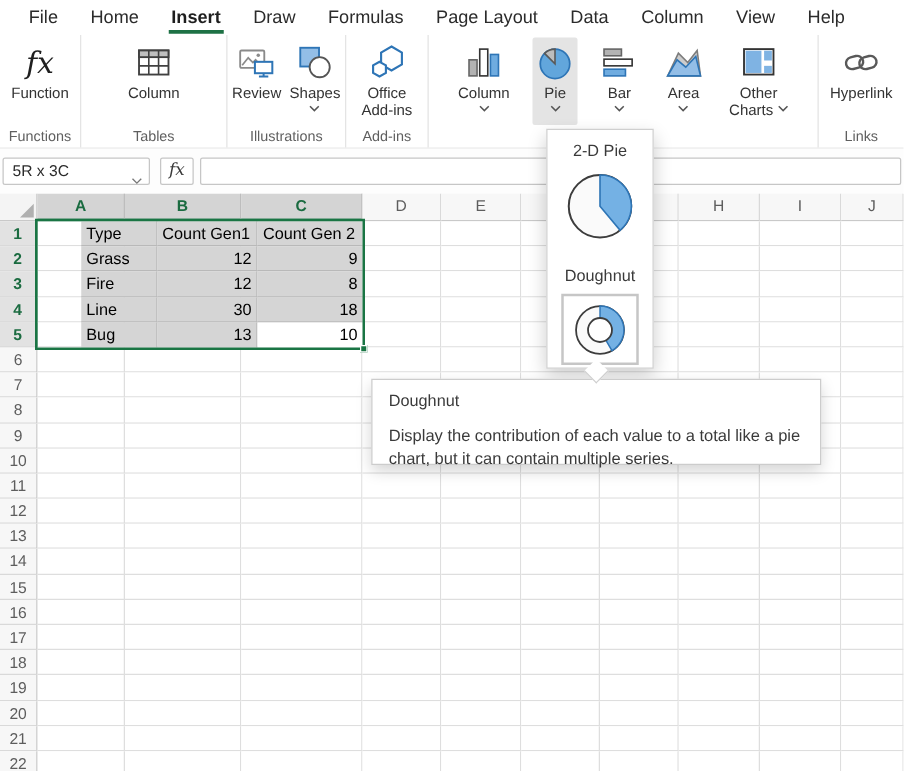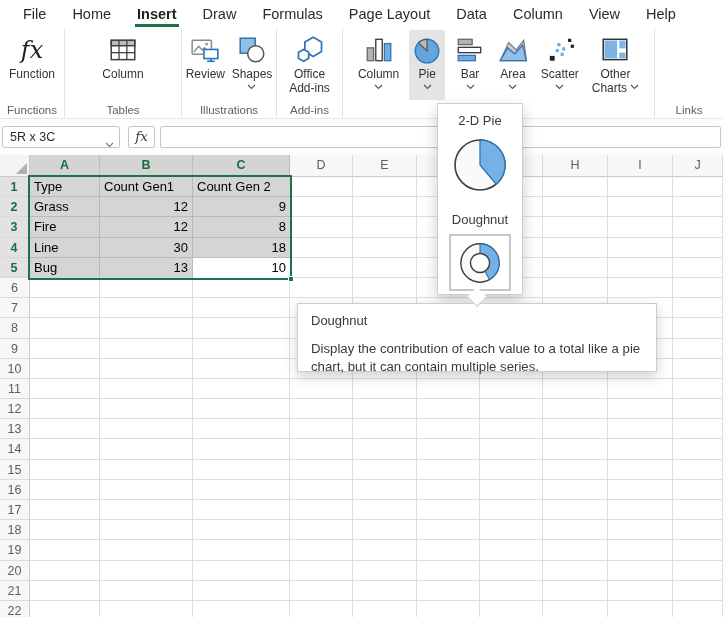--- a/index.html
+++ b/index.html
@@ -72,21 +72,21 @@
   .gcell { height:20.2px; border-right:1px solid #dedede; border-bottom:1px solid #dedede;
     background:#fff; }
 
   
   .datablock { position:absolute; left:30px; top:22px; width:260px; height:101px;
     outline:2px solid #1a7544; z-index:5; }
   .trow { display:flex; height:20.2px; }
   .tcell { height:20.2px; background:#d5d5d5; border-right:1px solid rgba(0,0,0,0.13);
     border-bottom:1px solid rgba(0,0,0,0.13); font-size:13px; color:#000;
     line-height:19.5px; padding:0 4px; white-space:nowrap; overflow:hidden; }
-  .tcell.c0 { width:70px; } .tcell.c1 { width:93px; } .tcell.c2 { width:97px; border-right:none; }
+  .tcell.c0 { width:70px;margin-left:35px; } .tcell.c1 { width:93px; } .tcell.c2 { width:97px; border-right:none; }
   .tcell.num { text-align:right; }
   .trow.lastrow .tcell { border-bottom:none; }
   .tcell.activecell { background:#fff; }
   .fillhandle { position:absolute; right:-4px; bottom:-4px; width:6px; height:6px;
     background:#1a7544; border:1px solid #fff; z-index:6; }
 
   
   .panel { position:absolute; left:437px; top:103px; width:86px; height:192px; background:#fff;
     border:1px solid #cfcfcf; box-shadow:0 6px 14px rgba(0,0,0,0.20); z-index:40;
     display:flex; flex-direction:column; align-items:center; }
@@ -261,39 +261,20 @@
           <div class="rlbl">Area</div>
           <div class="chev">
             <svg width="9" height="6" viewBox="0 0 9 6">
                 <path d="M1 1 L4.5 4.5 L8 1" fill="none" stroke="#555" stroke-width="1.2"></path>
               </svg>
           </div>
         </div>
         <div class="rbtn">
           <div class="ric">
             <svg width="30" height="30" viewBox="0 0 28 28">
-              <rect x="4.5" y="19.5" width="4.5" height="4.5" fill="#222"></rect>
-              <rect x="21.5" y="3.5" width="3" height="3" fill="#222"></rect>
-              <rect x="24" y="9" width="3" height="3" fill="#222"></rect>
-              <rect x="11.5" y="7.5" width="3" height="3" fill="#6FACE0"></rect>
-              <rect x="16" y="11.5" width="3" height="3" fill="#6FACE0"></rect>
-              <rect x="10" y="13" width="3" height="3" fill="#6FACE0"></rect>
-              <rect x="14.5" y="16.5" width="3" height="3" fill="#6FACE0"></rect>
-            </svg>
-          </div>
-          <div class="rlbl">Scatter</div>
-          <div class="chev">
-            <svg width="9" height="6" viewBox="0 0 9 6">
-                <path d="M1 1 L4.5 4.5 L8 1" fill="none" stroke="#555" stroke-width="1.2"></path>
-              </svg>
-          </div>
-        </div>
-        <div class="rbtn">
-          <div class="ric">
-            <svg width="30" height="30" viewBox="0 0 28 28">
               <rect x="3" y="4" width="22" height="19" fill="#fff" stroke="#333" stroke-width="1.4"></rect>
               <rect x="4.2" y="5.2" width="11.8" height="16.6" fill="#7FB3E3"></rect>
               <rect x="18" y="5.2" width="5.8" height="7.3" fill="#7FB3E3"></rect>
               <rect x="18" y="16.5" width="5.8" height="5.3" fill="#7FB3E3"></rect>
             </svg>
           </div>
           <div class="rlbl">Other</div>
           <div class="lblrow">
             <span class="rlbl">Charts</span>
             <span class="chev" style="margin-top:0;">
@@ -301,20 +282,31 @@
                   <path d="M1 1 L4.5 4.5 L8 1" fill="none" stroke="#555" stroke-width="1.2"></path>
                 </svg>
             </span>
           </div>
         </div>
       </div>
       <div class="grp-label"></div>
     </div>
 
     <div class="rgroup last" style="left:655px;width:68px;">
+      <div class="btnrow">
+        <div class="rbtn">
+          <div class="ric">
+            <svg width="32" height="32" viewBox="0 0 30 30">
+              <rect x="3.5" y="10.5" width="13" height="9" rx="4.5" fill="none" stroke="#595959" stroke-width="1.8" transform="rotate(-14 10 15)"></rect>
+              <rect x="13.5" y="10.5" width="13" height="9" rx="4.5" fill="none" stroke="#595959" stroke-width="1.8" transform="rotate(-14 20 15)"></rect>
+            </svg>
+          </div>
+          <div class="rlbl">Hyperlink</div>
+        </div>
+      </div>
       <div class="grp-label">Links</div>
     </div>
   </div>
 
   <div class="fbar">
     <div class="namebox">
       <span>5R x 3C</span>
       <span class="nb-chev">
         <svg width="9" height="6" viewBox="0 0 9 6">
             <path d="M1 1 L4.5 4.5 L8 1" fill="none" stroke="#777" stroke-width="1.1"></path>

